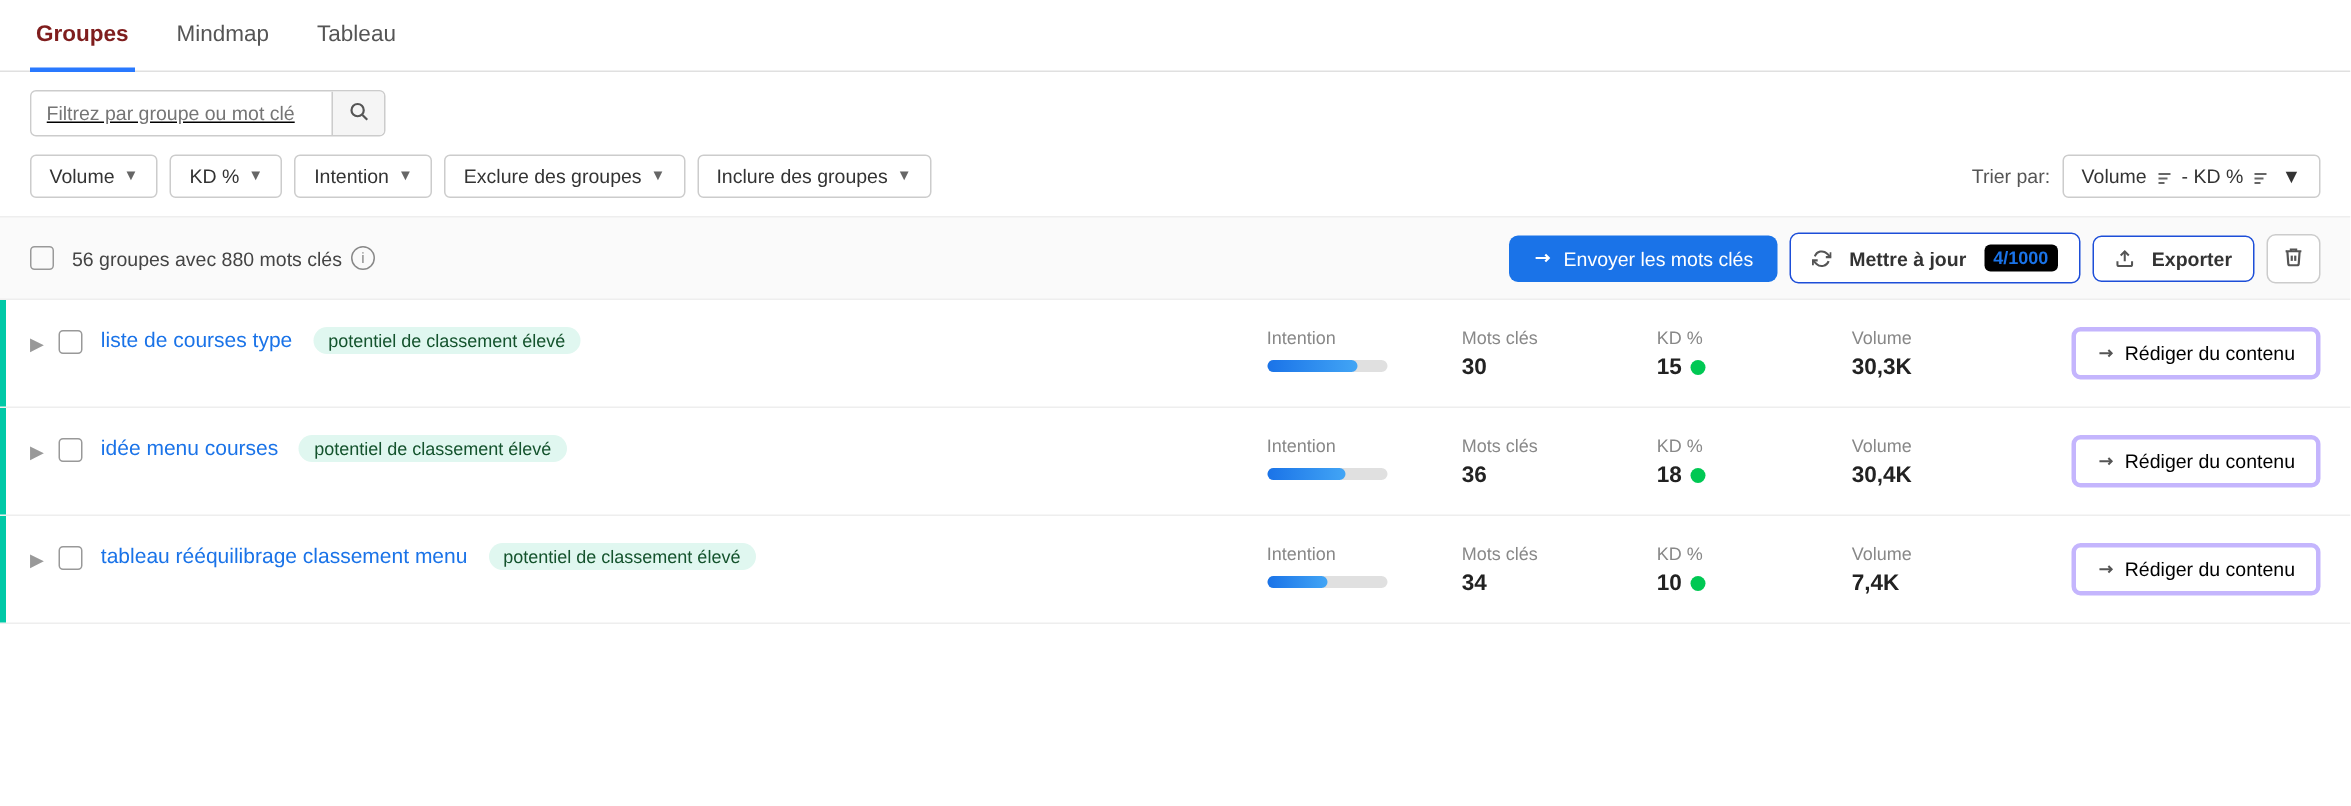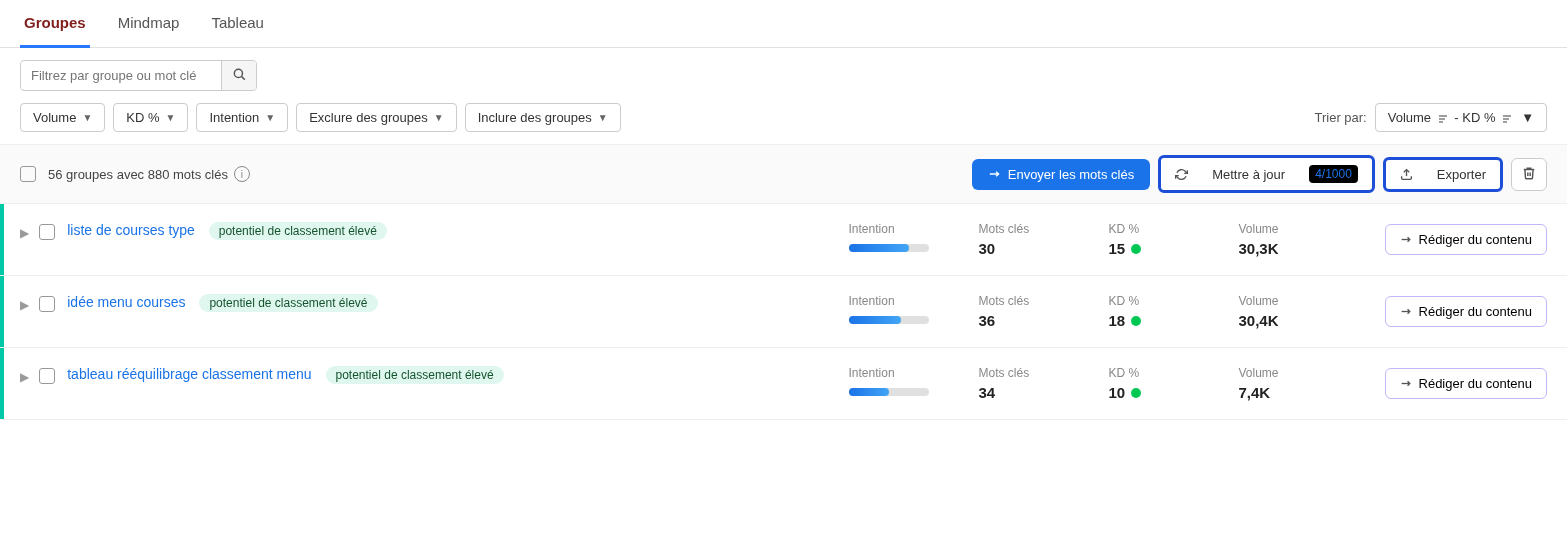--- a/index.html
+++ b/index.html
@@ -6,58 +6,58 @@
     body { font-family: -apple-system, BlinkMacSystemFont, 'Segoe UI', Arial, sans-serif; font-size: 14px; background: #fff; color: #333; }
 
     
     .tabs { display: flex; align-items: center; border-bottom: 1px solid #e0e0e0; padding: 0 20px; gap: 24px; }
     .tab { padding: 14px 4px; font-size: 15px; font-weight: 500; cursor: pointer; color: #555; border-bottom: 3px solid transparent; margin-bottom: -1px; }
     .tab.active { color: #7f1d1d; border-bottom: 3px solid #2979ff; font-weight: 600; }
 
     
     .toolbar { display: flex; align-items: center; gap: 8px; padding: 12px 20px 8px; }
     .search-box { display: flex; align-items: center; border: 1px solid #ccc; border-radius: 4px; overflow: hidden; }
-    .search-box input { border: none; outline: none; padding: 6px 10px; font-size: 13px; width: 200px; }
+    .search-box input { border: none; outline: none; padding: 6px 10px; font-size: 13px; width: 200px; text-decoration: underline; }
     .search-box button { background: #f5f5f5; border: none; border-left: 1px solid #ccc; padding: 6px 10px; cursor: pointer; }
 
     
     .filters { display: flex; align-items: center; gap: 8px; padding: 4px 20px 12px; }
     .filter-btn { display: flex; align-items: center; gap: 6px; border: 1px solid #ccc; border-radius: 4px; padding: 6px 12px; background: #fff; cursor: pointer; font-size: 13px; color: #333; }
     .filter-btn .chevron { font-size: 10px; color: #666; }
     .sort-area { margin-left: auto; display: flex; align-items: center; gap: 8px; font-size: 13px; color: #555; }
     .sort-btn { display: flex; align-items: center; gap: 6px; border: 1px solid #ccc; border-radius: 4px; padding: 6px 12px; background: #fff; cursor: pointer; font-size: 13px; color: #333; }
 
     
     .summary-bar { display: flex; align-items: center; gap: 12px; padding: 10px 20px; border-top: 1px solid #eee; border-bottom: 1px solid #eee; background: #fafafa; }
     .summary-bar .check { width: 16px; height: 16px; border: 1.5px solid #999; border-radius: 3px; cursor: pointer; }
     .summary-text { font-size: 13px; color: #444; display: flex; align-items: center; gap: 6px; }
     .info-icon { width: 16px; height: 16px; border-radius: 50%; border: 1.5px solid #888; display: inline-flex; align-items: center; justify-content: center; font-size: 10px; color: #888; cursor: pointer; }
     .action-buttons { margin-left: auto; display: flex; align-items: center; gap: 8px; }
     .btn-primary { background: #1a73e8; color: #fff; border: none; border-radius: 6px; padding: 8px 16px; font-size: 13px; cursor: pointer; display: flex; align-items: center; gap: 6px; font-weight: 500; }
-    .btn-secondary { background: #fff; color: #333; border: 3px solid #1d4ed8; border-radius: 6px; padding: 7px 14px; font-size: 13px; cursor: pointer; display: flex; align-items: center; gap: 24px; }
+    .btn-secondary { background: #fff; color: #333; border: 1px solid #1d4ed8; border-radius: 6px; padding: 7px 14px; font-size: 13px; cursor: pointer; display: flex; align-items: center; gap: 12px; font-weight: bold; }
     .btn-secondary .count-badge { background: #000000; border-radius: 4px; padding: 2px 6px; font-size: 12px; color: #1a73e8; }
     .btn-icon { background: #fff; border: 1px solid #ccc; border-radius: 6px; padding: 7px 10px; cursor: pointer; color: #555; }
 
     
     .table-body { padding: 0; }
     .group-row { display: flex; align-items: flex-start; padding: 18px 20px; border-bottom: 1px solid #eee; position: relative; }
     .group-row::before { content: ''; position: absolute; left: 0; top: 0; bottom: 0; width: 4px; background: #00c9a7; }
     .row-expand { color: #999; font-size: 12px; margin-right: 10px; margin-top: 4px; cursor: pointer; }
     .row-check { width: 16px; height: 16px; border: 1.5px solid #999; border-radius: 3px; cursor: pointer; margin-right: 12px; margin-top: 2px; flex-shrink: 0; }
     .row-content { flex: 1; }
     .row-title { font-size: 14px; color: #1a73e8; margin-bottom: 6px; }
     .badge { display: inline-block; background: #e0f7f0; color: #14532d; border-radius: 12px; padding: 2px 10px; font-size: 12px; margin-left: 10px; }
     .row-metrics { display: flex; align-items: flex-start; gap: 40px; margin-left: auto; min-width: 520px; }
     .metric-col { display: flex; flex-direction: column; gap: 4px; min-width: 90px; }
     .metric-label { font-size: 12px; color: #888; font-weight: 500; }
     .metric-value { font-size: 15px; font-weight: 600; color: #222; display: flex; align-items: center; gap: 6px; }
     .dot-green { width: 10px; height: 10px; border-radius: 50%; background: #00c853; display: inline-block; }
     .intent-bar-container { width: 80px; height: 8px; border-radius: 4px; background: #e0e0e0; margin-top: 4px; }
     .intent-bar { height: 8px; border-radius: 4px; background: linear-gradient(90deg, #1a73e8, #42a5f5); }
-    .btn-write { background: #fff; border: 1px solid #c4b5fd; border-radius: 6px; padding: 7px 14px; font-size: 13px; cursor: pointer; display: flex; align-items: center; gap: 6px; white-space: nowrap; align-self: center; margin-left: 16px; }
+    .btn-write { background: #fff; border: 3px solid #c4b5fd; border-radius: 6px; padding: 7px 14px; font-size: 13px; cursor: pointer; display: flex; align-items: center; gap: 6px; white-space: nowrap; align-self: center; margin-left: 16px; }
   </style>
 </head>
 <body>
 
 <div class="tabs">
   <div class="tab active">Groupes</div>
   <div class="tab">Mindmap</div>
   <div class="tab">Tableau</div>
 </div>
 

